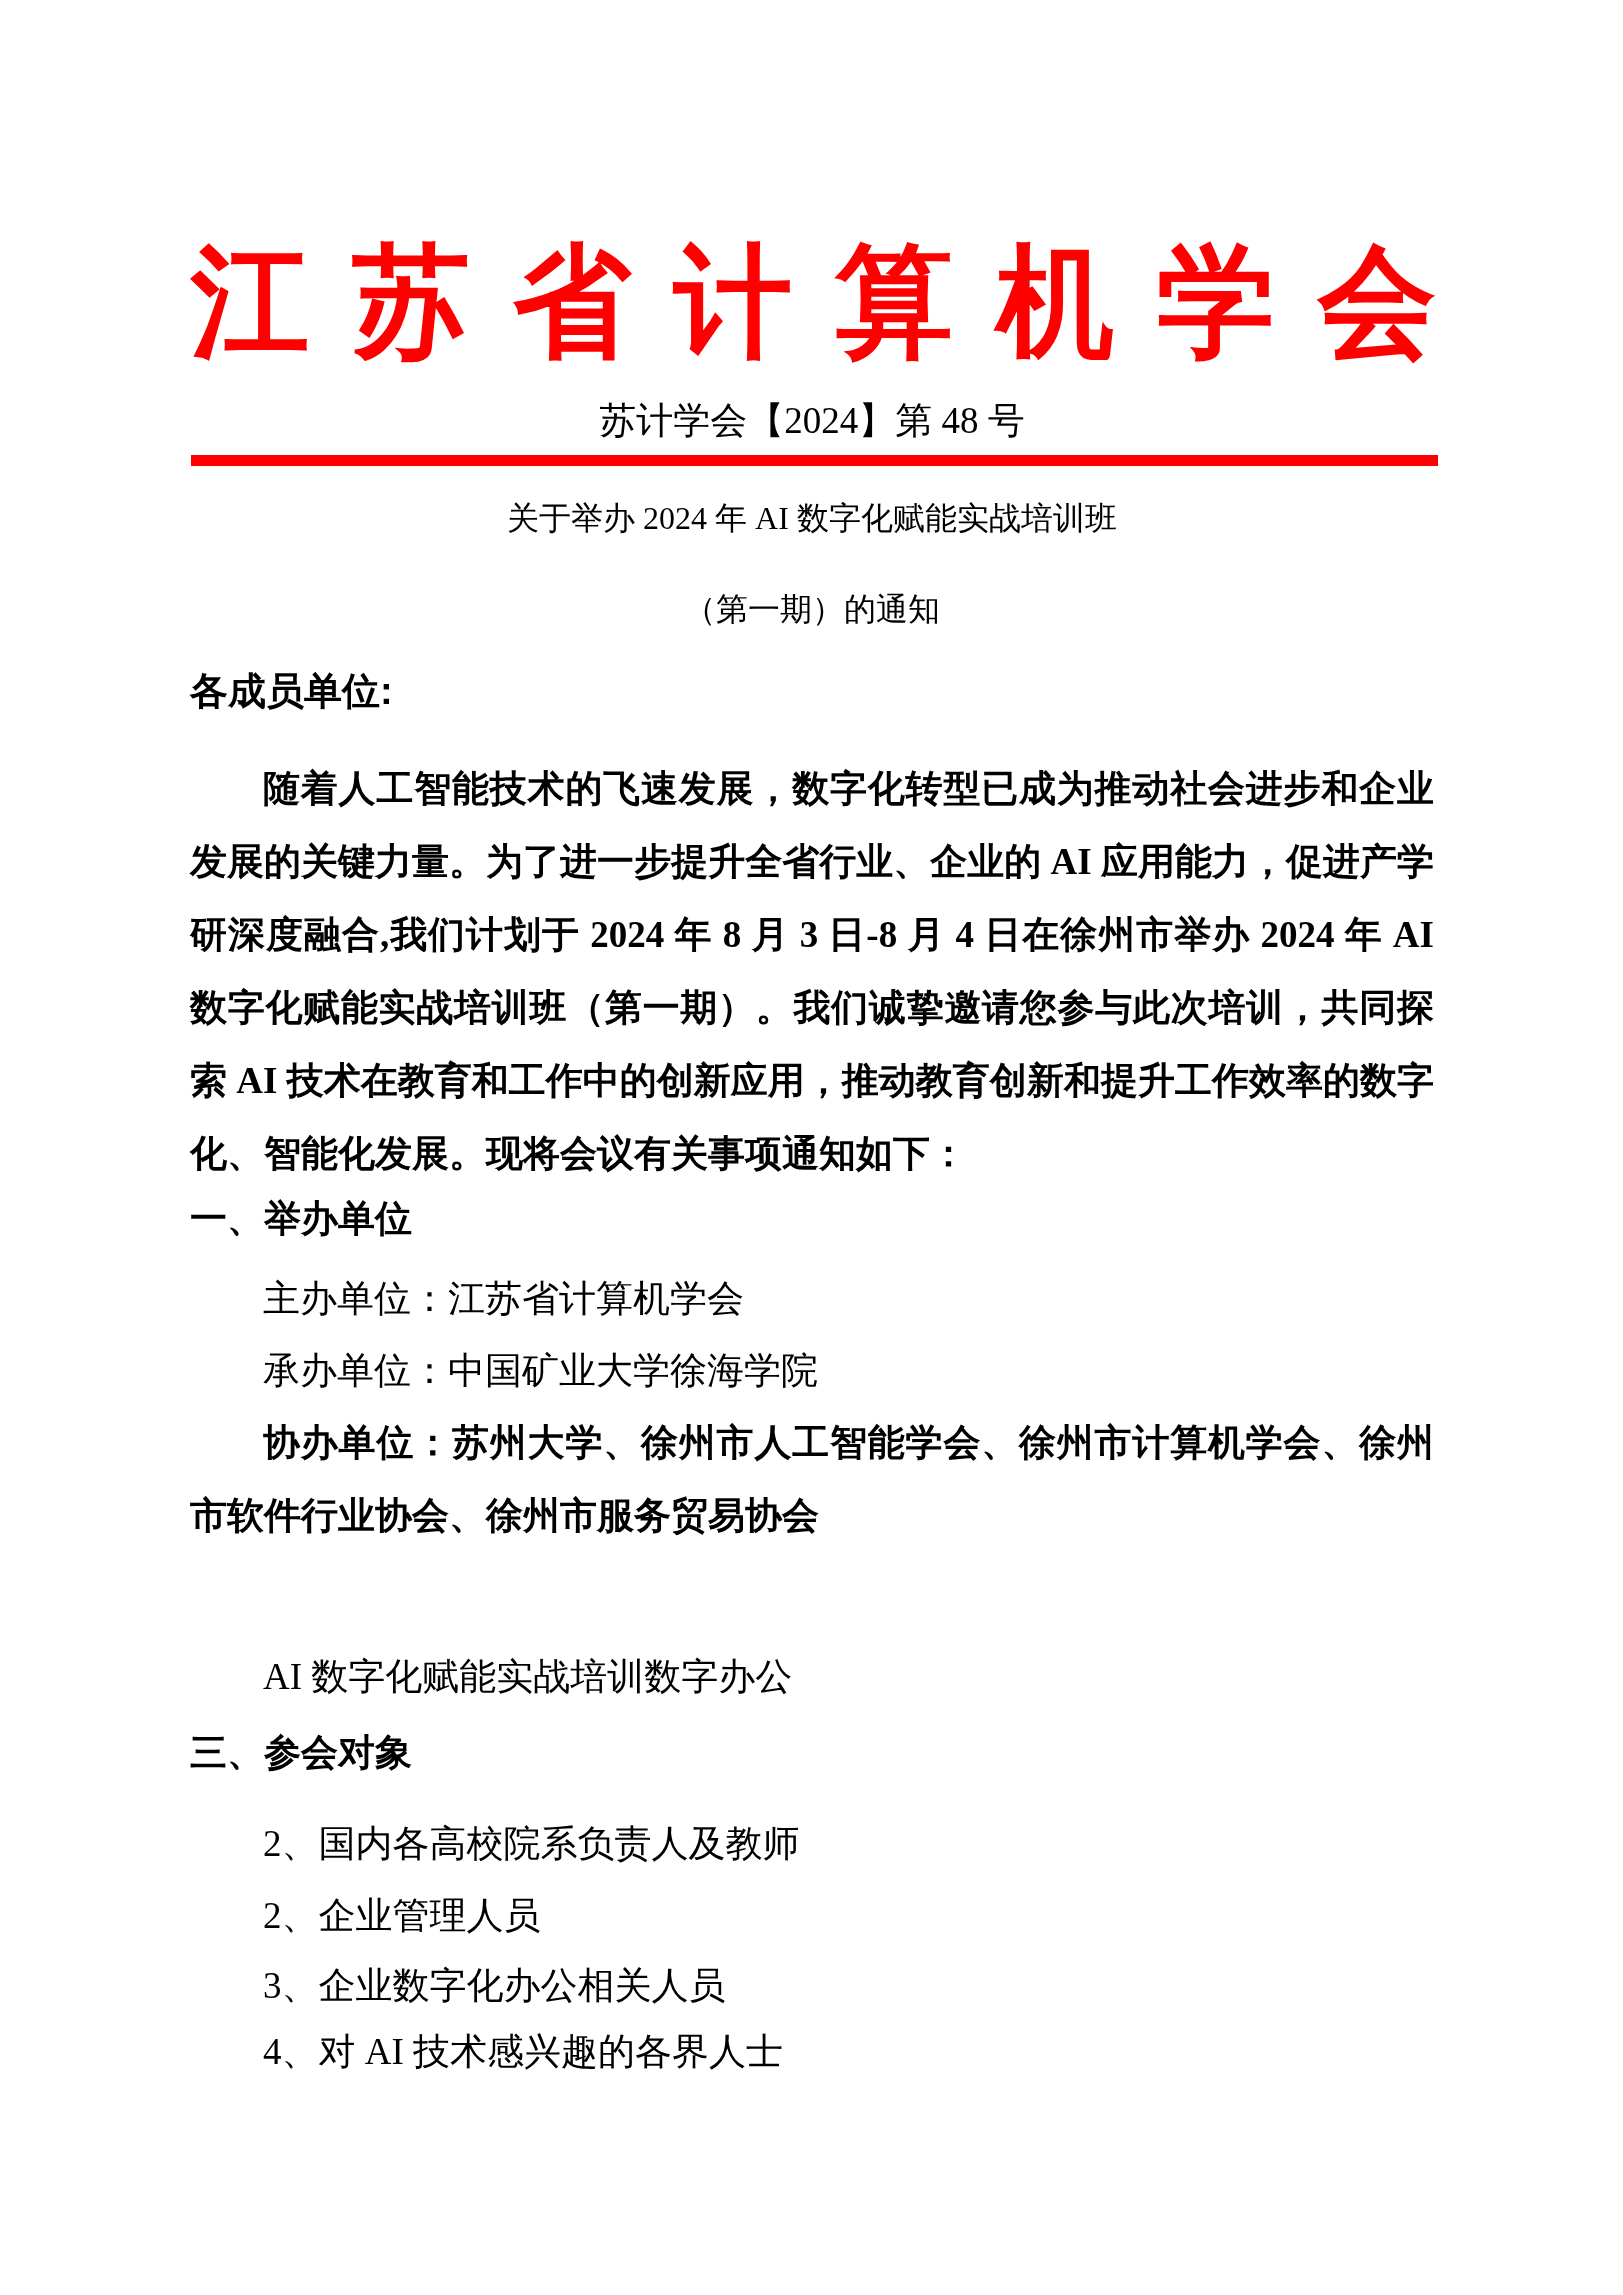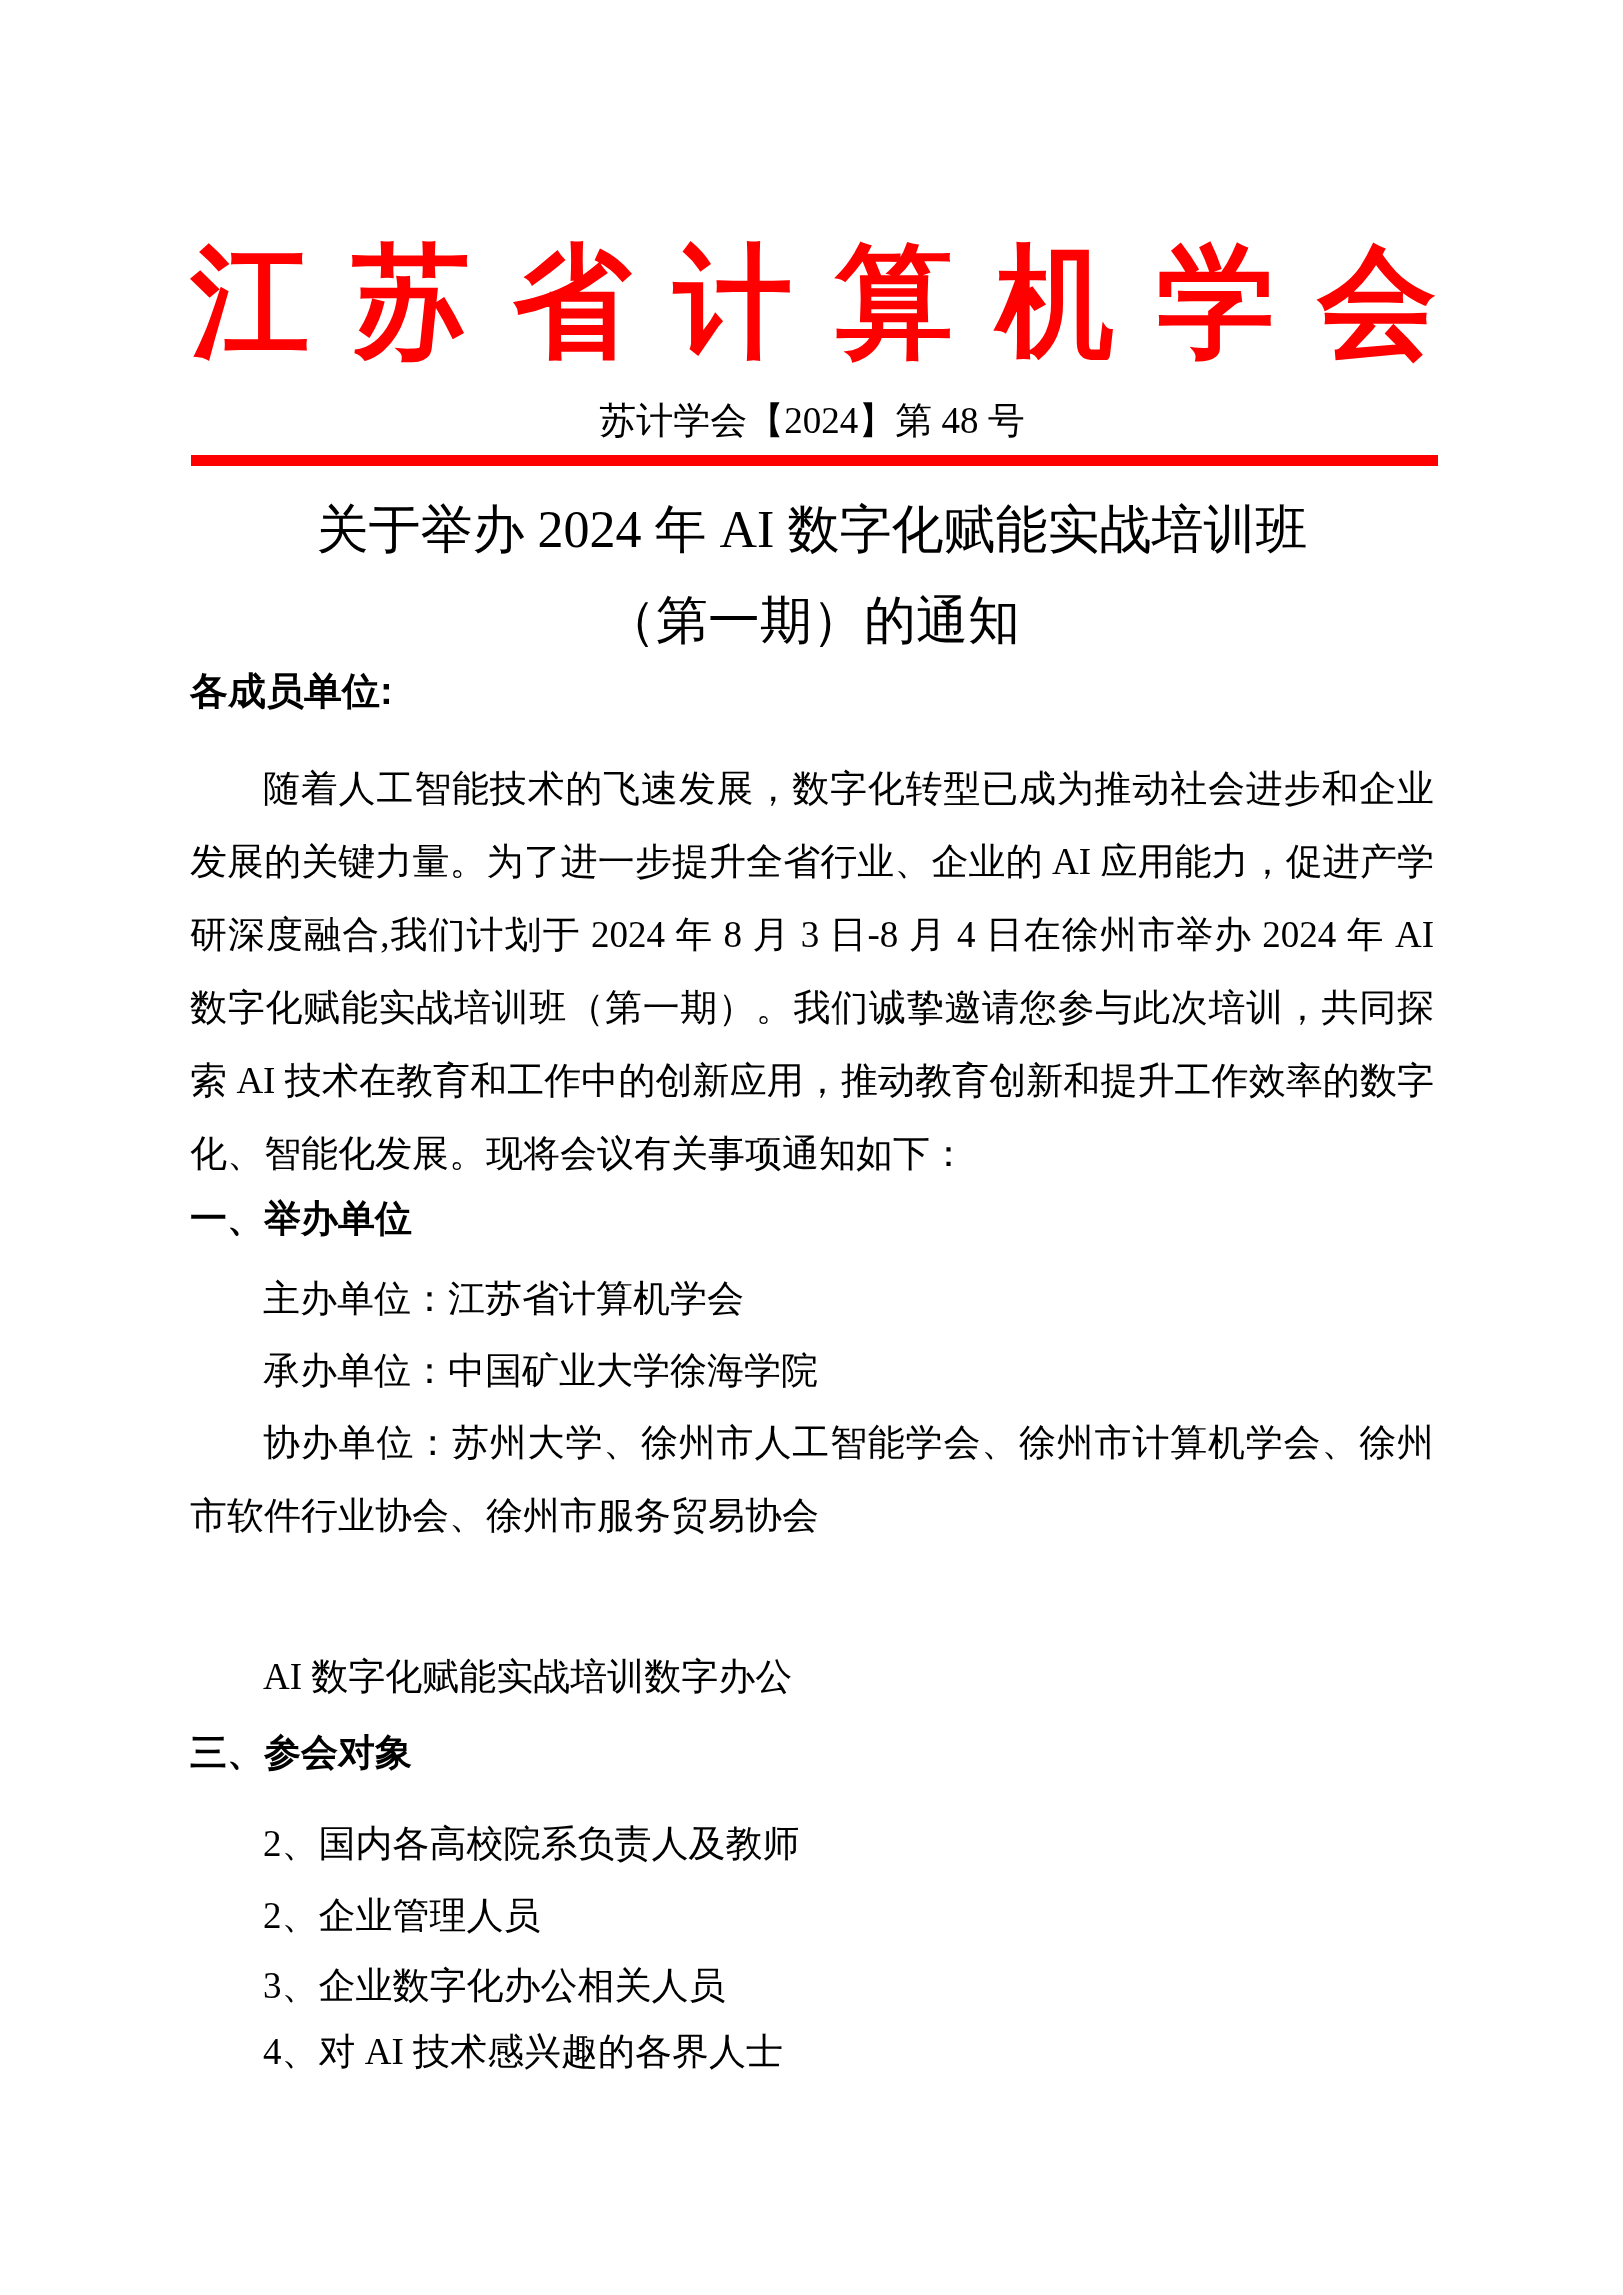--- a/index.html
+++ b/index.html
@@ -49,21 +49,21 @@
     width: 1247px;
     height: 10.5px;
     background: #ff0000;
   }
   
   .doc-title {
     position: absolute;
     left: 190px;
     width: 1244px;
     text-align: center;
-    font-size: 52px;
+    font-size: 32px;
     line-height: 1.2;
   }
   .doc-title.line1 { top: 499px; }
   .doc-title.line2 { top: 590px; }
   
   .salutation {
     position: absolute;
     top: 669px;
     left: 190px;
     font-family: "Liberation Sans", "DejaVu Sans", sans-serif;
@@ -73,20 +73,21 @@
   }
   
   .para {
     position: absolute;
     left: 190px;
     width: 1244px;
     font-size: 37px;
     line-height: 73px;
     text-align: justify;
     text-indent: 73px;
+    font-weight: bold;
   }
   .para.intro { top: 752px; }
   .para.coorg { top: 1406px; }
   
   .heading {
     position: absolute;
     left: 190px;
     font-family: "Liberation Sans", "DejaVu Sans", sans-serif;
     font-weight: bold;
     font-size: 37px;

